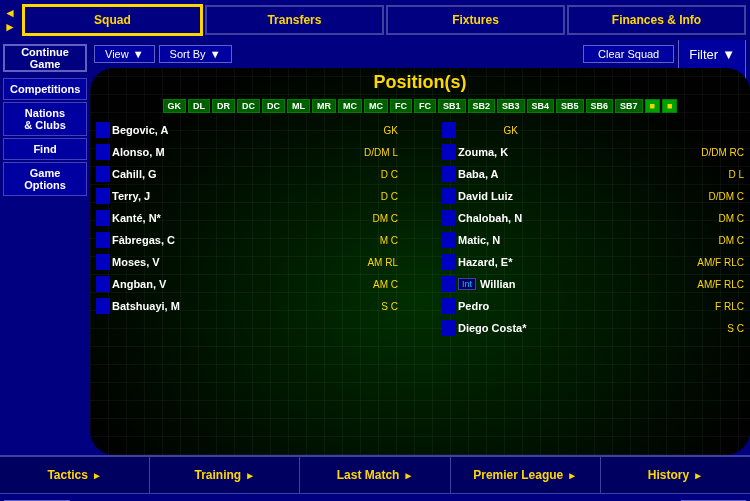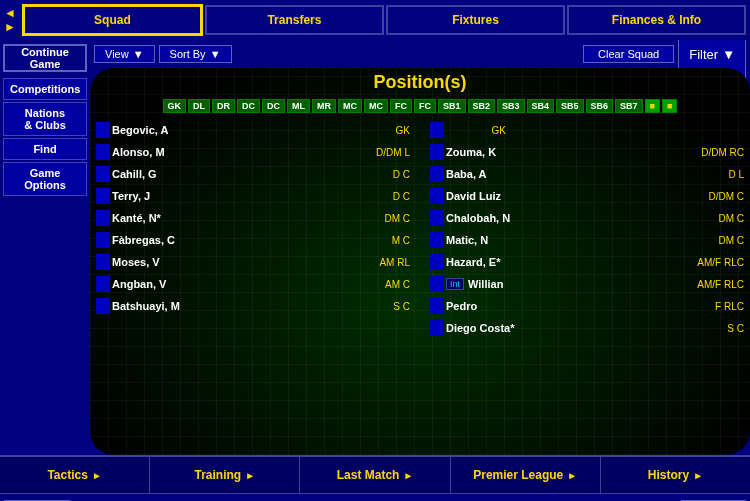--- a/index.html
+++ b/index.html
@@ -194,21 +194,21 @@
       white-space: nowrap;
     }
     .pos-tag.highlight {
       background: #00A000;
       color: #FFD700;
     }
 
     
     .players-area {
       display: flex;
-      gap: 4px;
+      gap: 16px;
       padding: 2px 4px;
       position: relative;
       z-index: 2;
       flex: 1;
     }
 
     .player-column {
       flex: 1;
       display: flex;
       flex-direction: column;

